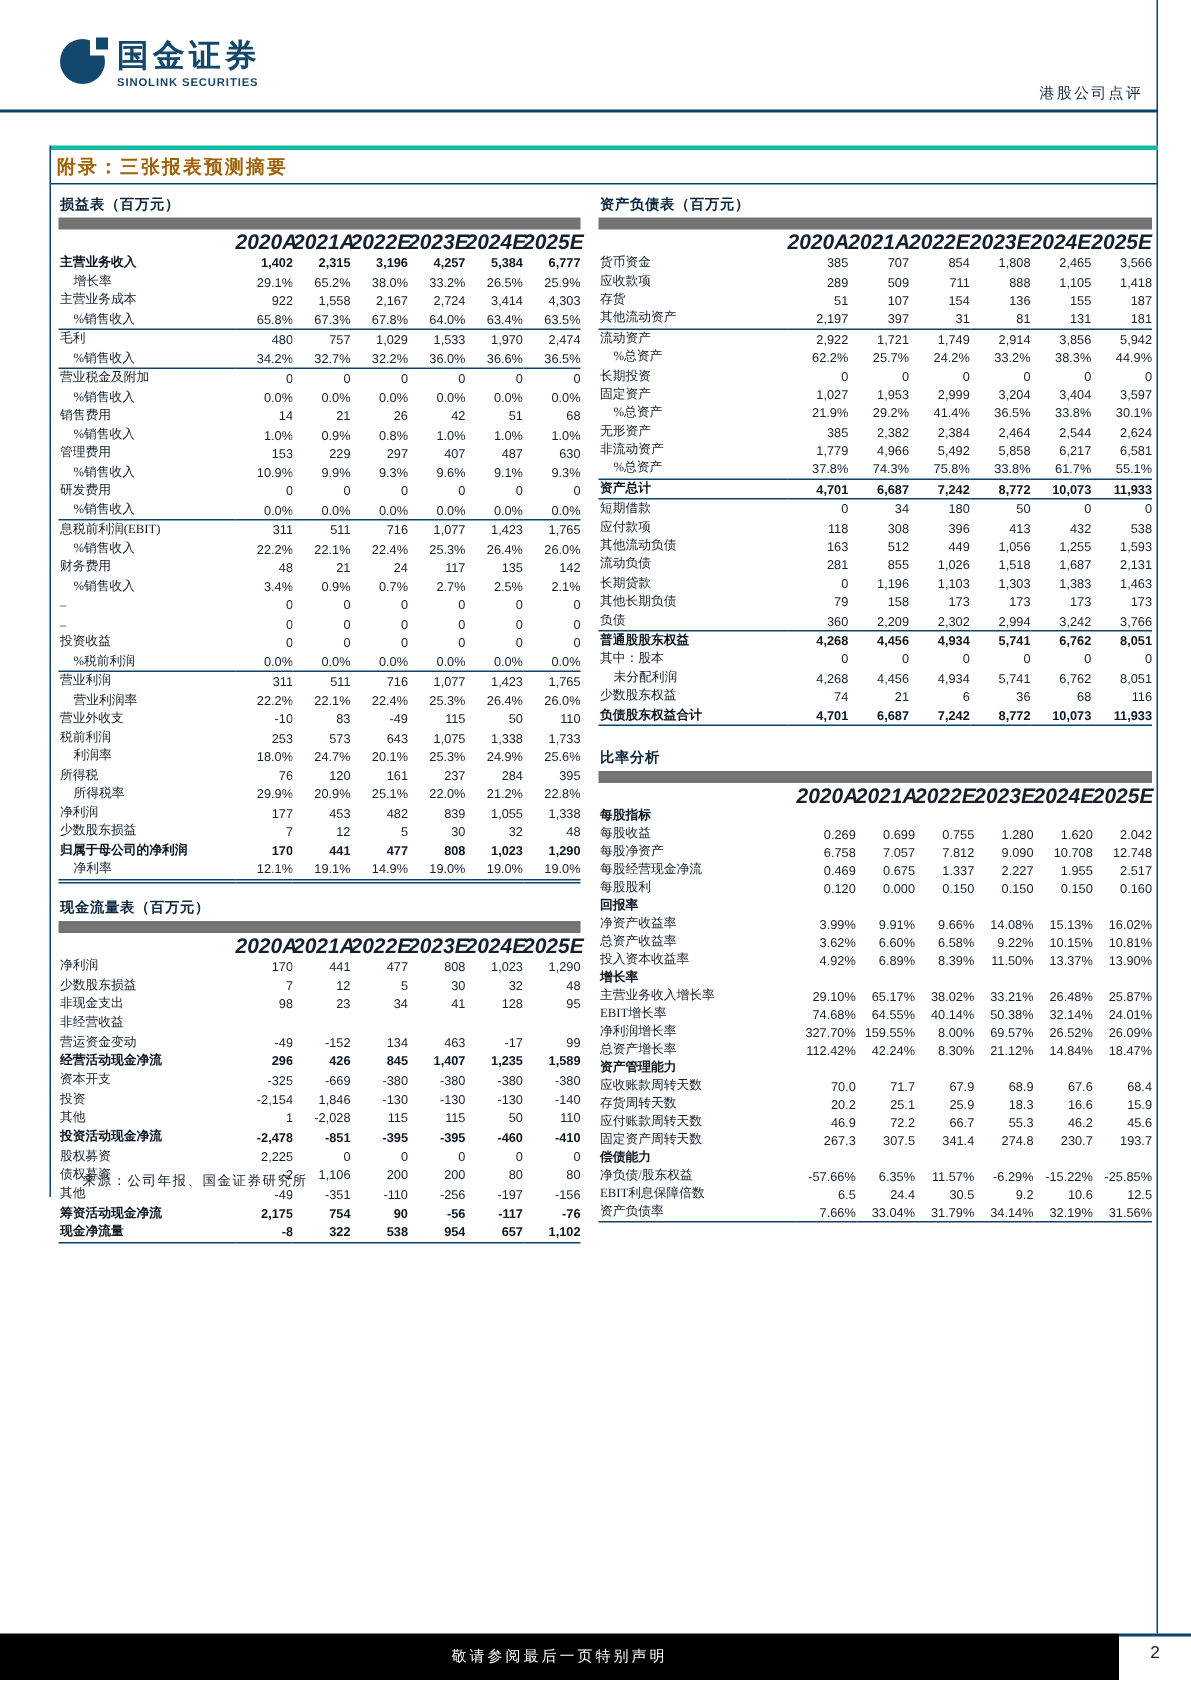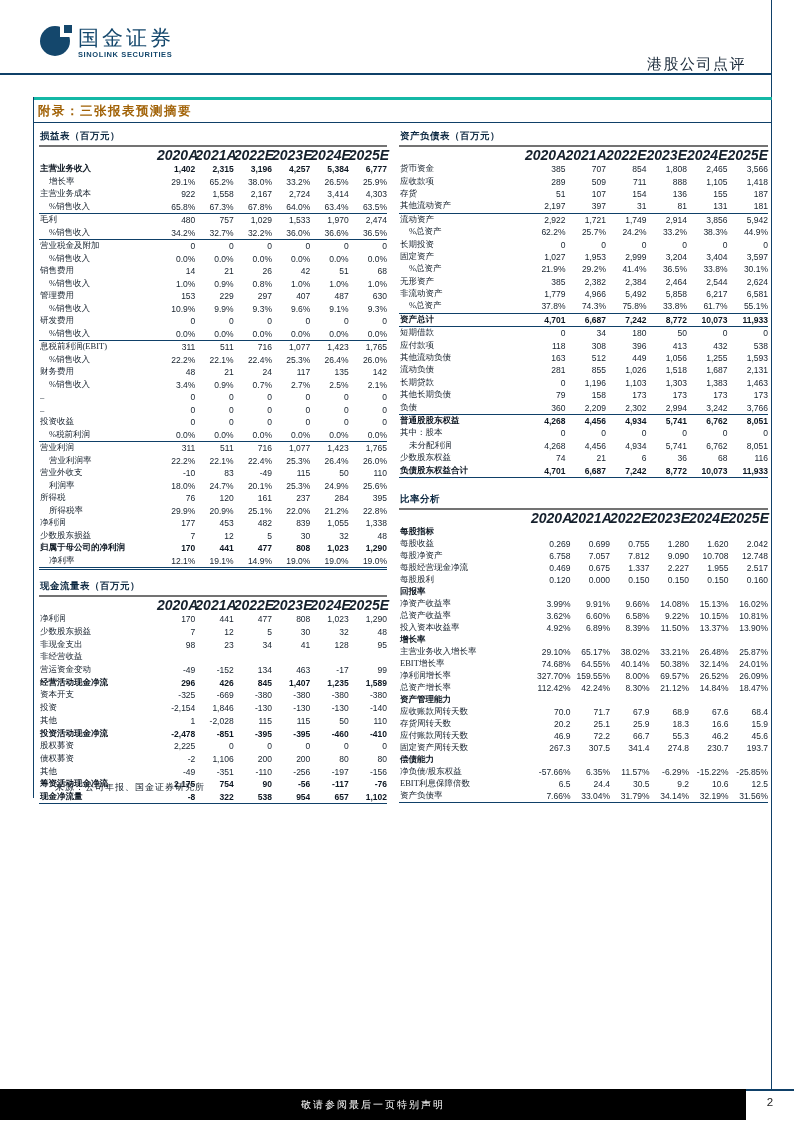--- a/index.html
+++ b/index.html
@@ -5,34 +5,34 @@
   html,body{margin:0;padding:0;background:#fff;}
   .page{position:relative;width:794px;height:1123px;background:#fff;overflow:hidden;
         font-family:"Liberation Serif",serif;color:#15202c;}
 
   
   .logo{position:absolute;left:40px;top:26px;display:flex;align-items:flex-start;gap:8px;}
   .logo-mark{position:relative;width:30px;height:30px;background:#14476C;border-radius:50%;}
   .logo-notch{position:absolute;top:-2px;right:-3px;width:13px;height:13px;background:#fff;}
   .logo-dot{position:absolute;top:-1px;right:-2px;width:8px;height:8px;background:#14476C;}
   .logo-text{display:flex;flex-direction:column;font-family:"Liberation Sans",sans-serif;}
-  .logo-cn{font-size:21px;font-weight:normal;color:#14476C;letter-spacing:3px;line-height:1.1;}
+  .logo-cn{font-size:21px;font-weight:bold;color:#14476C;letter-spacing:3px;line-height:1.1;}
   .logo-en{font-size:7.5px;font-weight:bold;color:#14476C;letter-spacing:0.6px;margin-top:1px;}
-  .doc-type{position:absolute;top:55px;right:48px;font-size:15px;color:#1a2a3a;letter-spacing:1.5px;}
+  .doc-type{position:absolute;top:55px;right:32px;font-size:10px;color:#1a2a3a;letter-spacing:1.5px;}
   .header-rule{position:absolute;left:0;top:73px;width:772px;height:2px;background:#0F4068;}
   .margin-vline{position:absolute;left:771px;top:0;width:1px;height:1089px;background:#0F4068;}
 
   
   .appendix{position:absolute;left:33px;top:97px;width:738px;height:701px;border-left:1px solid #0F4068;}
   .title-bar{height:22px;line-height:22px;border-top:3px solid #14b8a6;border-bottom:1px solid #0F4068;
              font-weight:bold;font-size:12.5px;padding-left:4px;letter-spacing:1.5px;color:#a16207;}
   .columns{display:flex;padding:6px 4px 0 5px;gap:12px;}
   .col-left{width:348px;}
   .col-right{flex:1;}
-  .sec-title{font-weight:bold;font-size:9.5px;border-bottom:2px solid #737373;
+  .sec-title{font-weight:bold;font-size:9.5px;border-bottom:8px solid #737373;
              padding:1px 0 2px 1px;color:#0b2740;letter-spacing:0.5px;}
   .gap9{height:9px;} .gap14{height:14px;}
 
   
   table.fin{width:100%;border-collapse:collapse;table-layout:fixed;
             font-family:"Liberation Sans",sans-serif;font-size:8.5px;color:#15202c;}
   .fin th{font-weight:bold;font-size:14px;text-align:right;height:15px;vertical-align:middle;padding:0;white-space:nowrap;font-style:italic;}
   .fin th.lbl{width:118px;}
   .t-bal th.lbl{width:126px;}
   .t-ratio th.lbl{width:132px;}
@@ -314,20 +314,29 @@
               </tr>
               <tr class="">
                 <td class="lbl">营业外收支</td>
                 <td class="num">-10</td>
                 <td class="num">83</td>
                 <td class="num">-49</td>
                 <td class="num">115</td>
                 <td class="num">50</td>
                 <td class="num">110</td>
               </tr>
+              <tr class="">
+                <td class="lbl">税前利润</td>
+                <td class="num">253</td>
+                <td class="num">573</td>
+                <td class="num">643</td>
+                <td class="num">1,075</td>
+                <td class="num">1,338</td>
+                <td class="num">1,733</td>
+              </tr>
               <tr class="i">
                 <td class="lbl">利润率</td>
                 <td class="num">18.0%</td>
                 <td class="num">24.7%</td>
                 <td class="num">20.1%</td>
                 <td class="num">25.3%</td>
                 <td class="num">24.9%</td>
                 <td class="num">25.6%</td>
               </tr>
               <tr class="">

